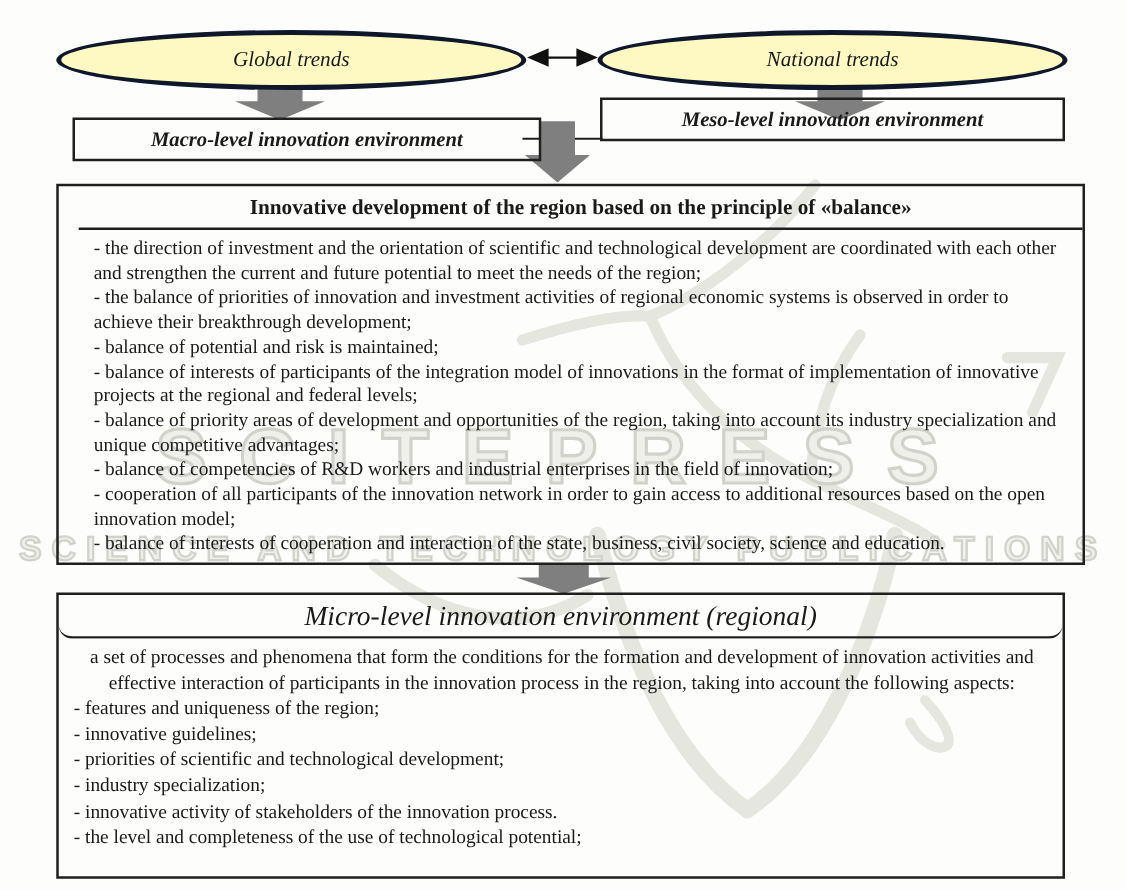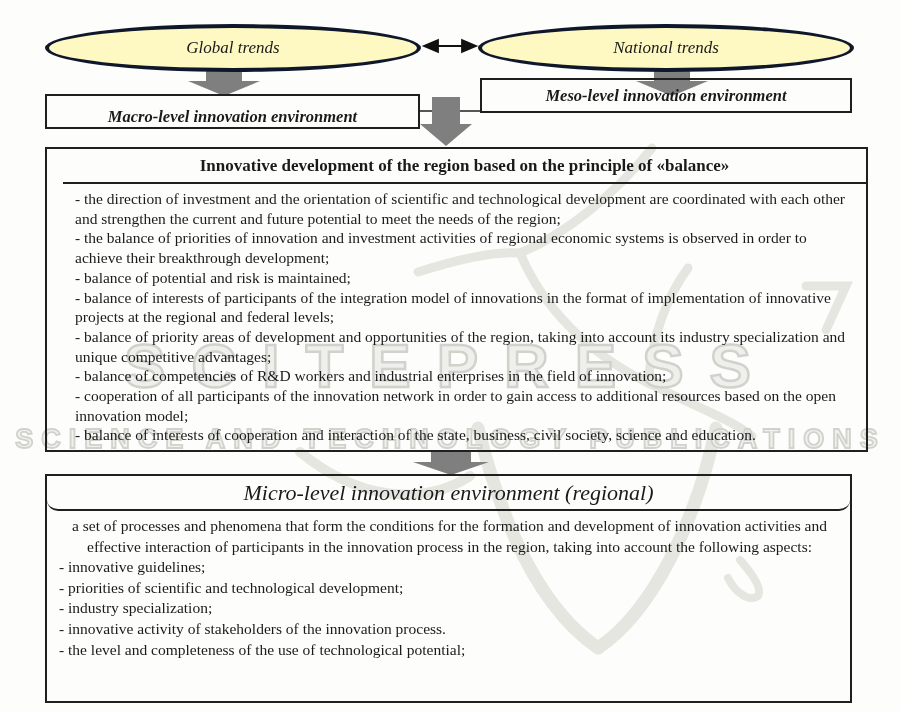--- a/index.html
+++ b/index.html
@@ -43,21 +43,21 @@
     font-style:italic; font-size:17px;
   }
   #ellipse-global   { left:45px;  top:24px; width:368px; height:40px; }
   #ellipse-national { left:478px; top:24px; width:368px; height:40px; }
 
   .level-box {
     border:2px solid #1f1f1f;
     display:flex; align-items:center; justify-content:center;
     font-weight:bold; font-style:italic; font-size:16.5px;
   }
-  #macro-box { left:45px;  top:94px; width:371px; height:31px;align-items:flex-end; }
+  #macro-box { left:58px;  top:94px; width:371px; height:31px; }
   #meso-box  { left:480px; top:78px; width:368px; height:31px; }
 
   .big-box { border:2px solid #1f1f1f; }
   #balance-box { left:45px; top:147px; width:803px; height:301px;padding-left:16px; }
   #micro-box   { left:45px; top:474px; width:803px; height:225px; }
 
   .big-box-header {
     border-bottom:2px solid #1f1f1f;
     display:flex; align-items:center; justify-content:center;
     height:33px; text-align:center;
@@ -143,20 +143,21 @@
       </div>
   </div>
 
   <div class="node big-box" id="micro-box">
     <div class="big-box-header">
       <span>Micro-level innovation environment (regional)</span>
     </div>
     <div class="big-box-body" id="micro-body">
       <div id="micro-intro">a set of processes and phenomena that form the conditions for the formation and development of innovation activities and effective interaction of participants in the innovation process in the region, taking into account the following aspects:</div>
       <div>
+          <div class="list-item">- features and uniqueness of the region;</div>
           <div class="list-item">- innovative guidelines;</div>
           <div class="list-item">- priorities of scientific and technological development;</div>
           <div class="list-item">- industry specialization;</div>
           <div class="list-item">- innovative activity of stakeholders of the innovation process.</div>
           <div class="list-item">- the level and completeness of the use of technological potential;</div>
         </div>
     </div>
   </div>
 
 </div>

